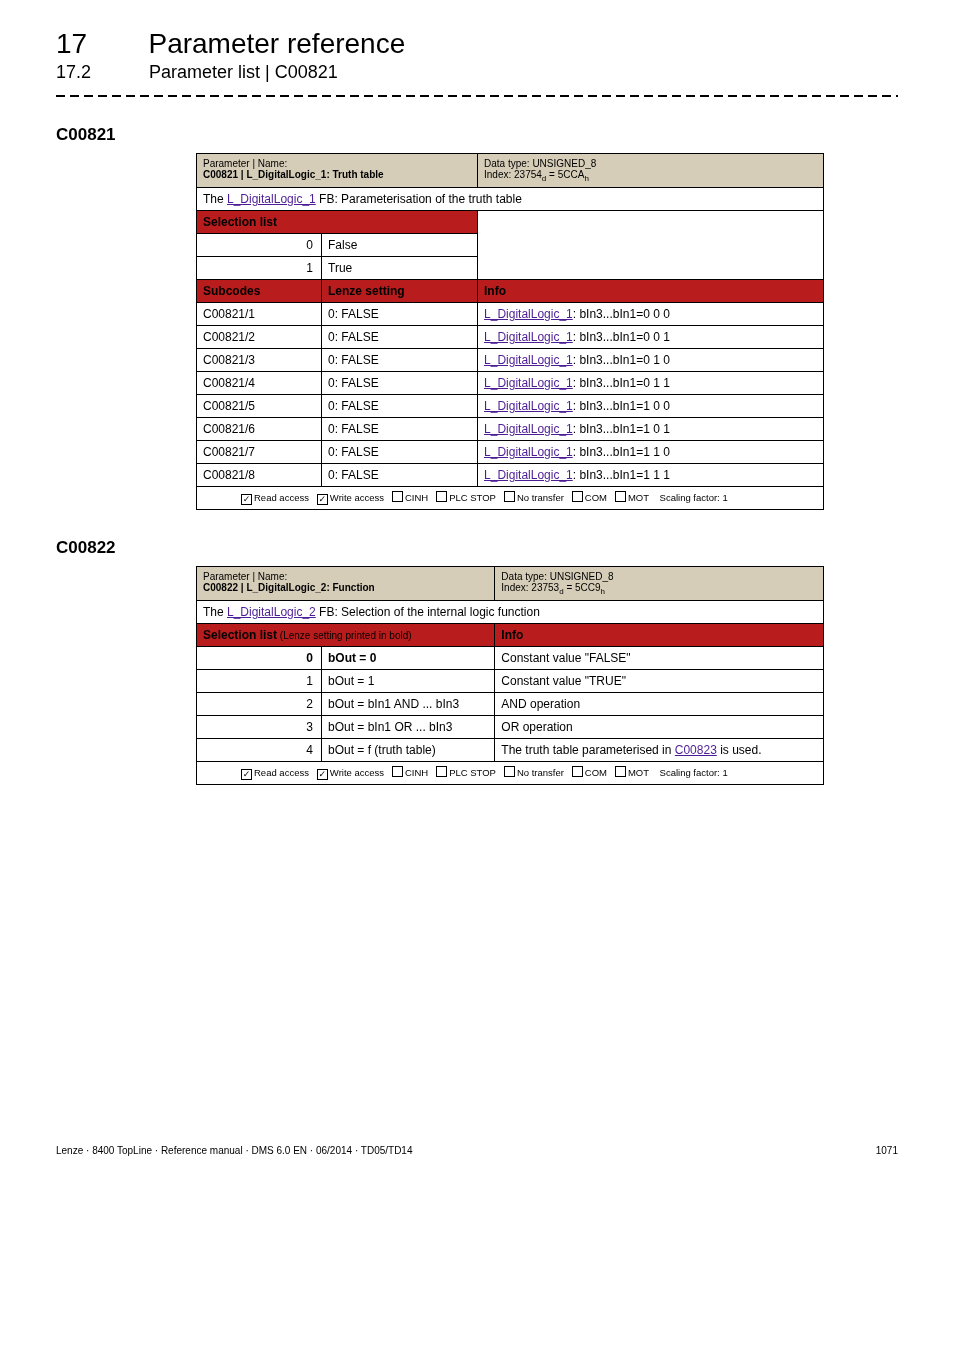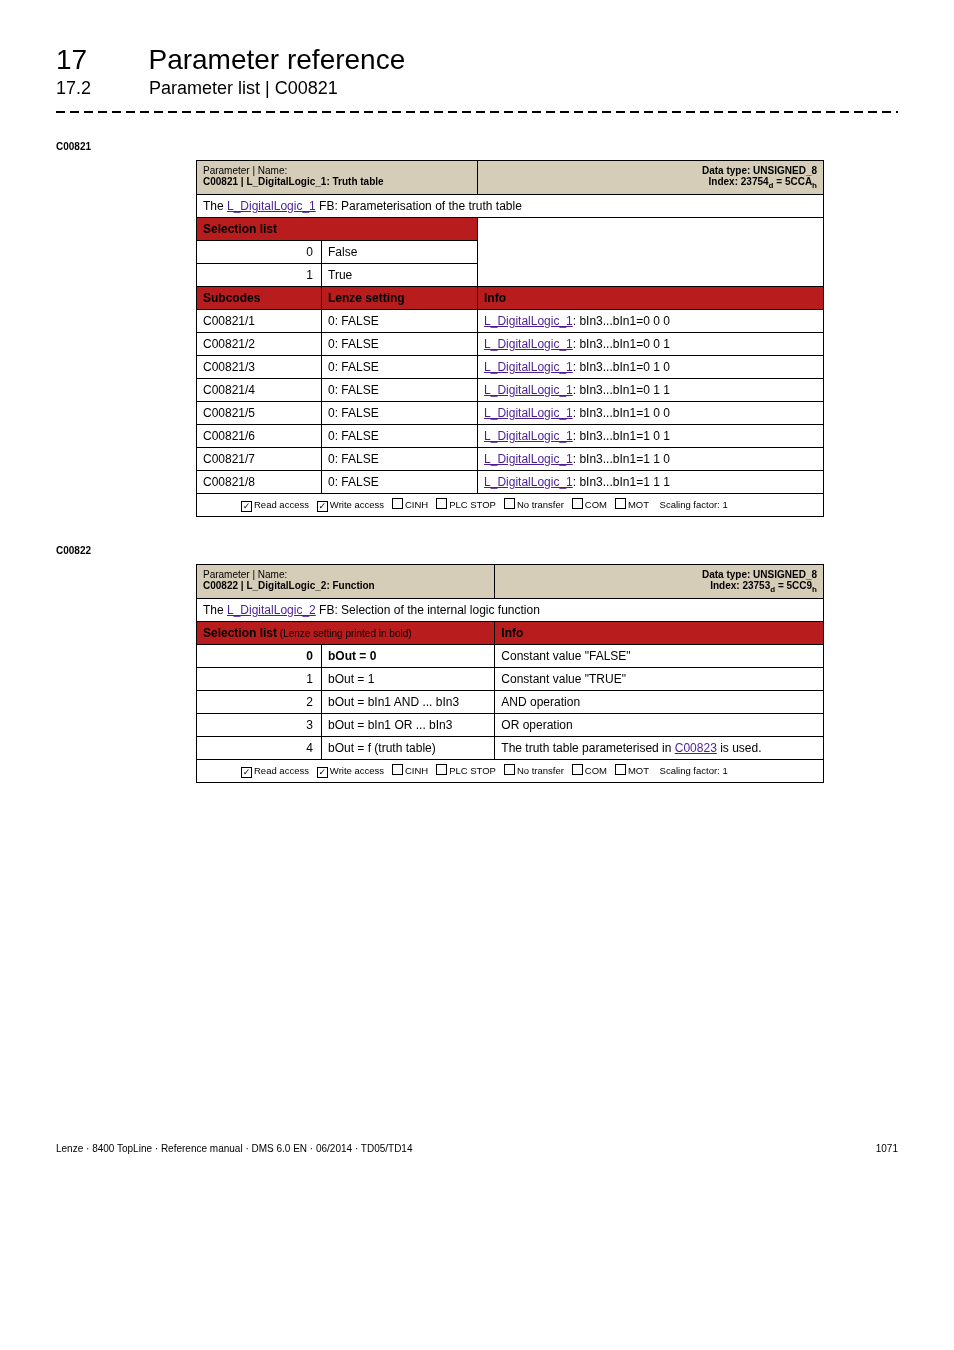--- a/index.html
+++ b/index.html
@@ -18,38 +18,37 @@
     font-weight: 400;
     display: inline-block;
     width: 88px;
     vertical-align: baseline;
   }
   .head-title {
     font-size: 28px;
     font-weight: 400;
     display: inline-block;
     vertical-align: baseline;
-    margin-top: 16px;
   }
   .subhead {
     font-size: 18px;
     margin-top: 2px;
   }
   .subhead-num {
     display: inline-block;
     width: 88px;
   }
   .hr {
     margin-top: 12px;
     margin-bottom: 24px;
     height: 2px;
     background-image: repeating-linear-gradient(to right, #000 0, #000 9px, transparent 9px, transparent 14px);
   }
   .param-id {
-    font-size: 10px;
+    font-size: 17px;
     font-weight: 700;
     margin: 28px 0 8px 0;
   }
   .tbl-wrap {
     margin-left: 140px;
   }
   table {
     border-collapse: collapse;
     width: 628px;
     font-size: 12px;
@@ -74,23 +73,22 @@
     width: 110px;
     text-align: right;
     padding-right: 8px;
   }
   .link {
     color: #4c1d95;
     text-decoration: underline;
   }
   .dtype {
     font-size: 10px;
-    text-align: right;
+    text-align: left;
     white-space: nowrap;
-    font-weight: bold;
   }
   .hdr-flex {
     display: flex;
     justify-content: space-between;
     align-items: center;
   }
   .hdr-left {
     font-size: 10px;
   }
   .hdr-name {

